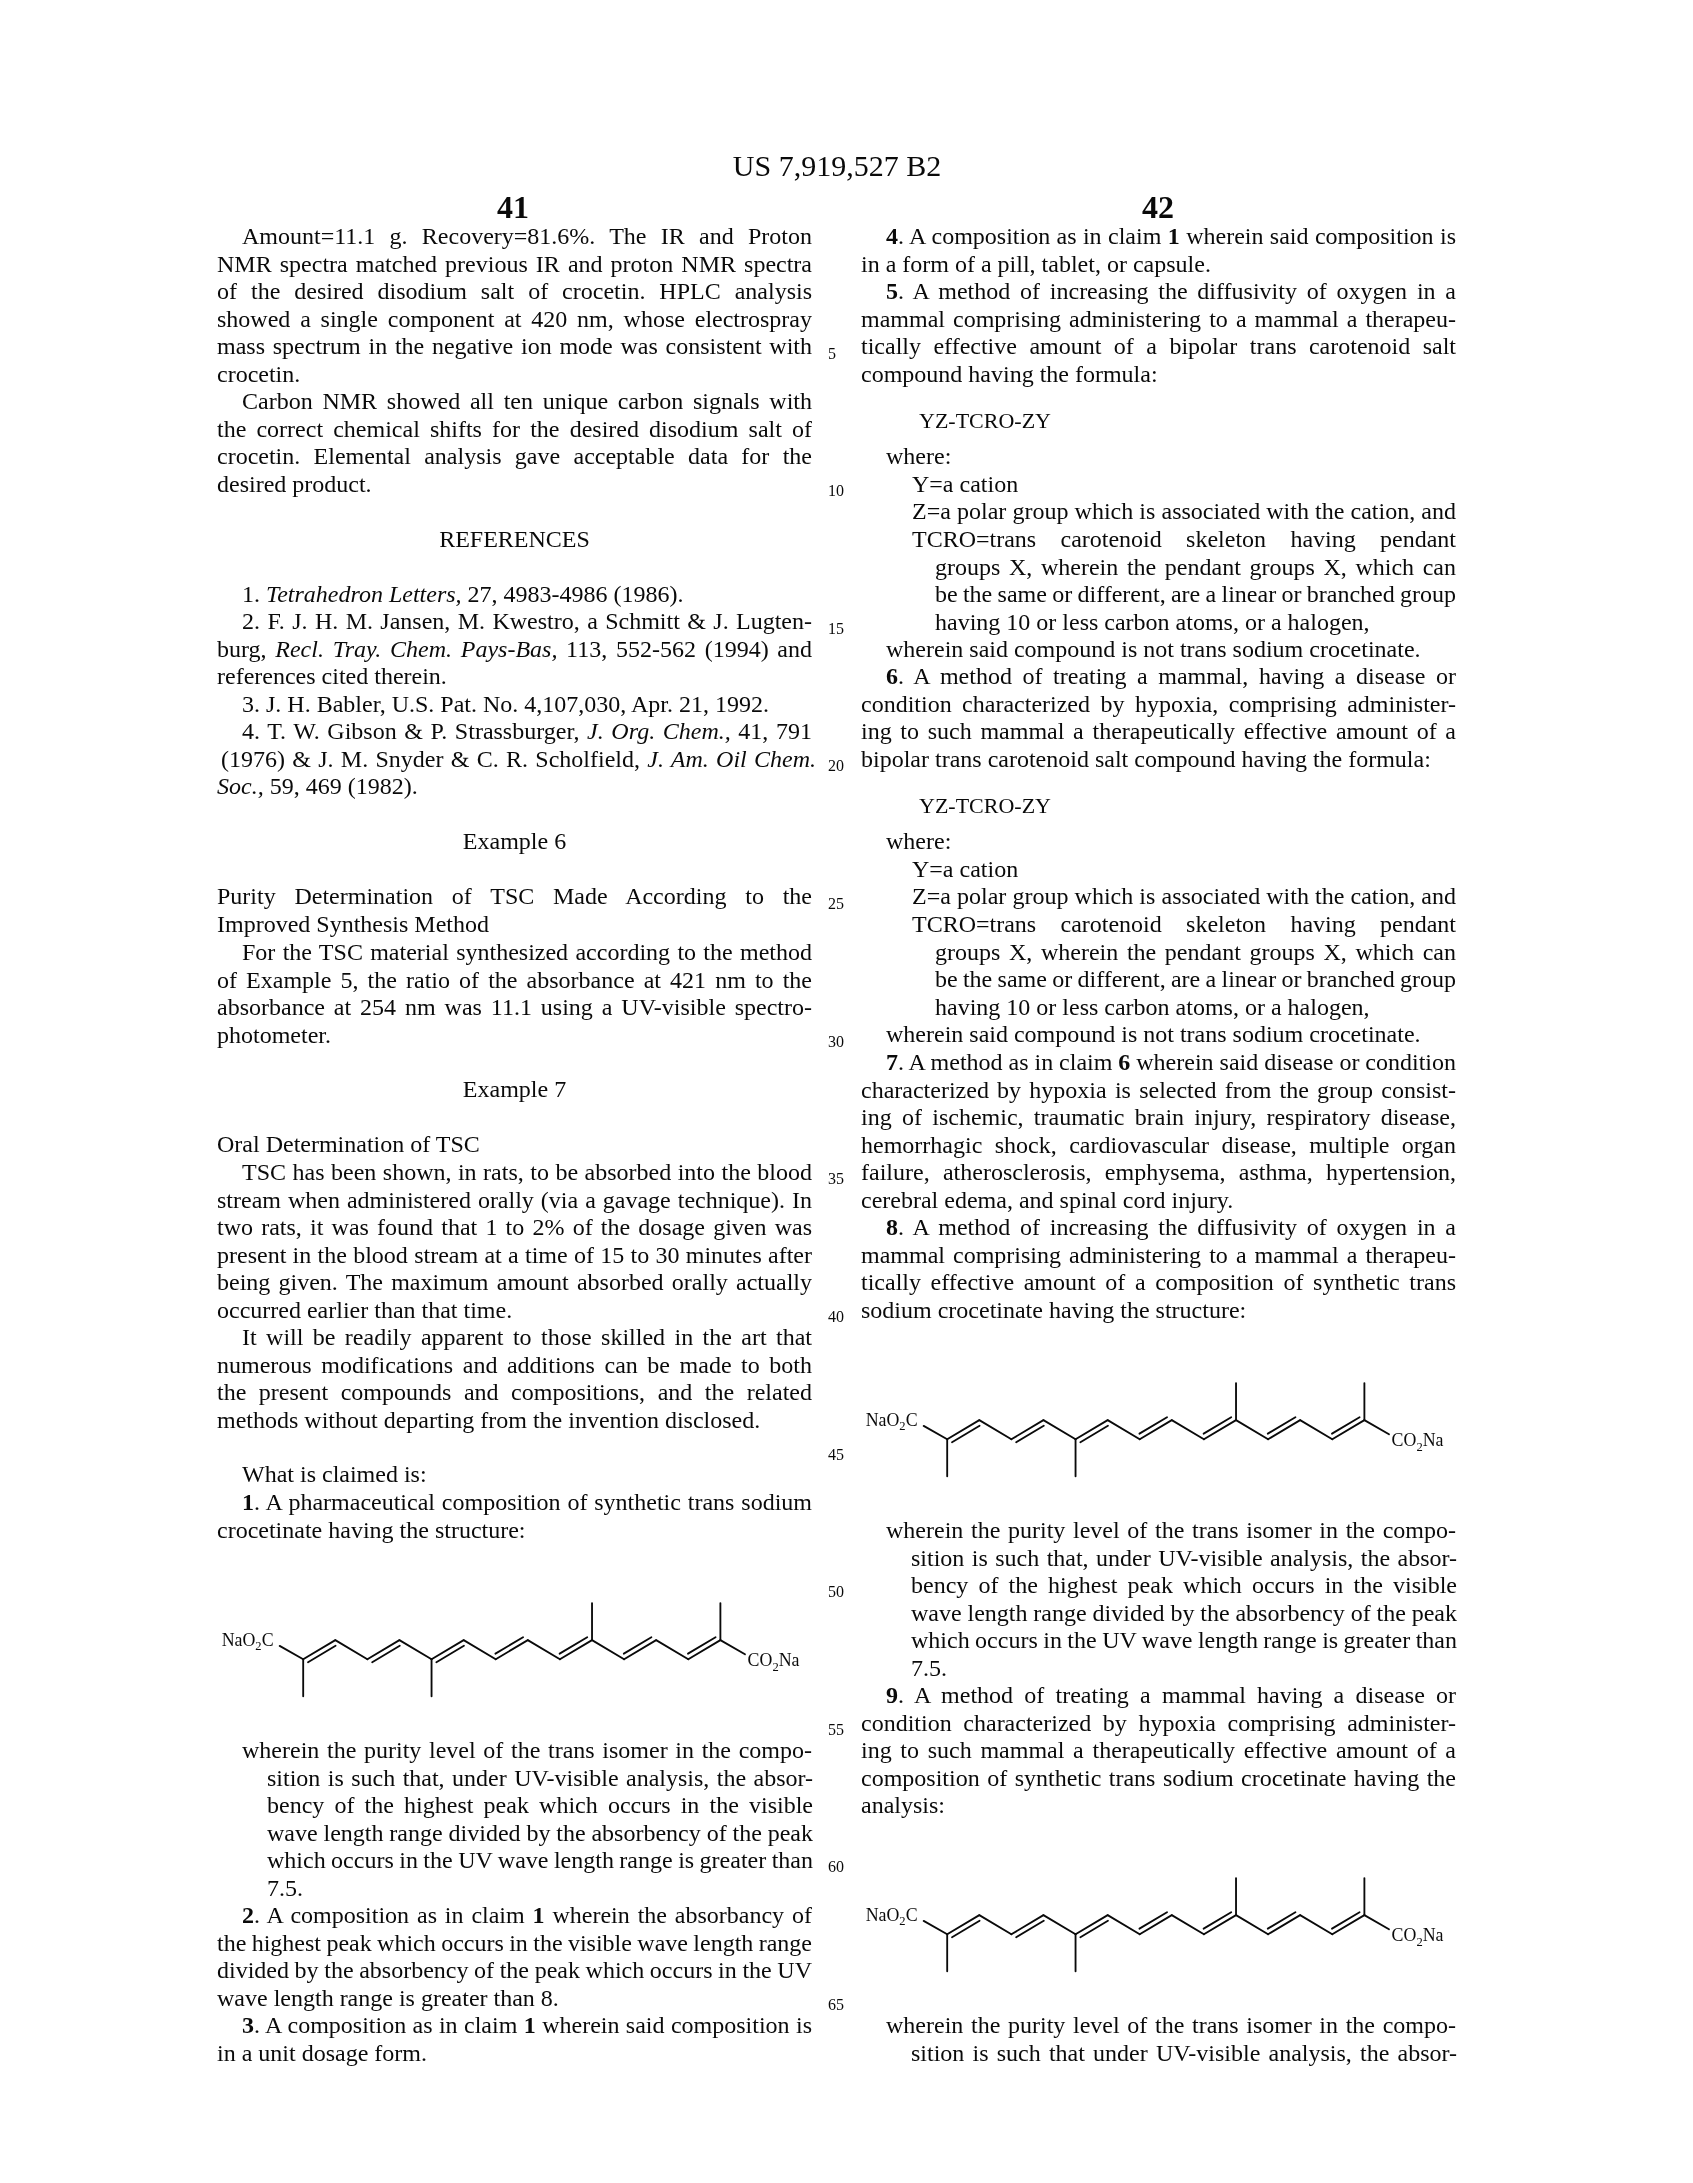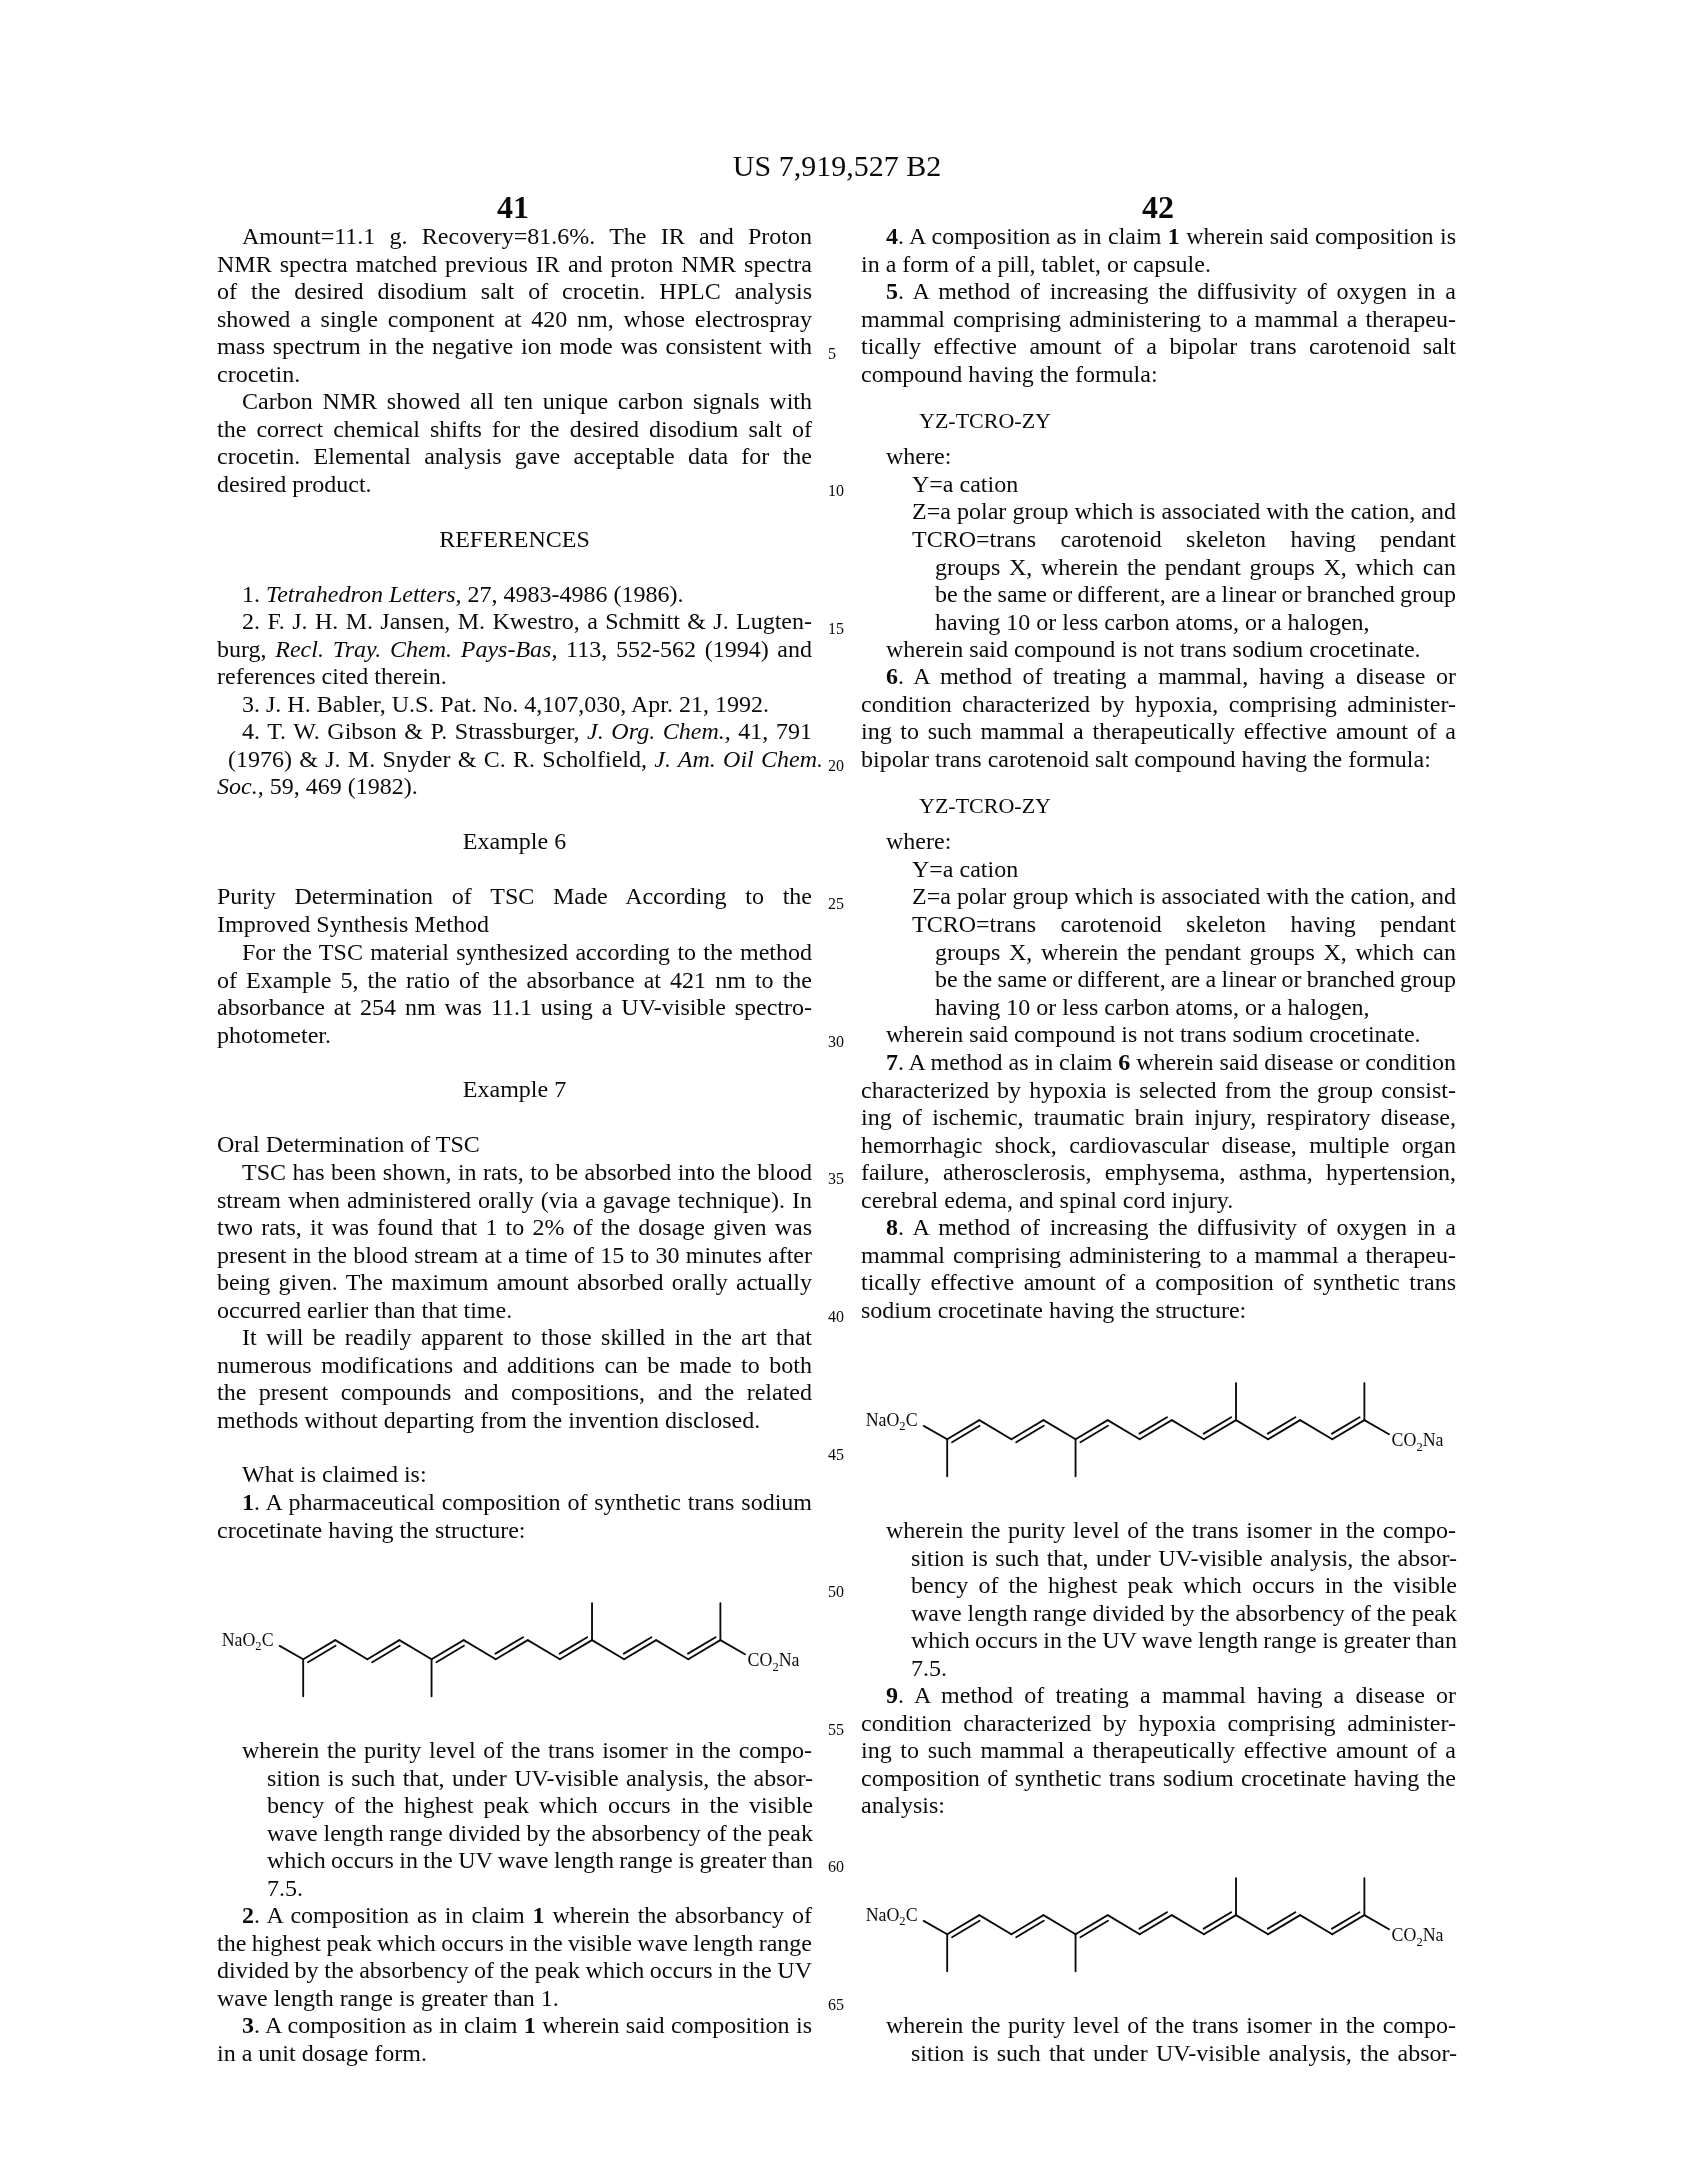--- a/index.html
+++ b/index.html
@@ -68,21 +68,21 @@
       <div class="blk para" style="top: 608px;">
         <div class="line j" style="margin-left: 25px; width: 570px;"><span>2. F. J. H. M. Jansen, M. Kwestro, a Schmitt &amp; J. Lugten-</span></div>
         <div class="line j" style="margin-left: 0px; width: 595px;"><span>burg, </span><span class="i">Recl. Tray. Chem. Pays-Bas,</span><span> 113, 552-562 (1994) and</span></div>
         <div class="line l" style="margin-left: 0px; width: 595px;"><span>references cited therein.</span></div>
       </div>
       <div class="blk para" style="top: 691px;">
         <div class="line l" style="margin-left: 25px; width: 570px;"><span>3. J. H. Babler, U.S. Pat. No. 4,107,030, Apr. 21, 1992.</span></div>
       </div>
       <div class="blk para" style="top: 718px;">
         <div class="line j" style="margin-left: 25px; width: 570px;"><span>4. T. W. Gibson &amp; P. Strassburger, </span><span class="i">J. Org. Chem.,</span><span> 41, 791</span></div>
-        <div class="line j" style="margin-left: 11px; width: 595px;"><span>(1976) &amp; J. M. Snyder &amp; C. R. Scholfield, </span><span class="i">J. Am. Oil Chem.</span></div>
+        <div class="line j" style="margin-left: 4px; width: 595px;"><span>(1976) &amp; J. M. Snyder &amp; C. R. Scholfield, </span><span class="i">J. Am. Oil Chem.</span></div>
         <div class="line l" style="margin-left: 0px; width: 595px;"><span class="i">Soc.,</span><span> 59, 469 (1982).</span></div>
       </div>
       <div class="blk heading" style="top: 828px;">
         <div class="line c" style="margin-left: 0px; width: 595px;"><span>Example 6</span></div>
       </div>
       <div class="blk subhead" style="top: 883px;">
         <div class="line j" style="margin-left: 0px; width: 595px;"><span>Purity Determination of TSC Made According to the</span></div>
         <div class="line l" style="margin-left: 0px; width: 595px;"><span>Improved Synthesis Method</span></div>
       </div>
       <div class="blk para" style="top: 939px;">
@@ -155,21 +155,21 @@
         <div class="line j" style="margin-left: 50px; width: 546px;"><span>sition is such that, under UV-visible analysis, the absor-</span></div>
         <div class="line j" style="margin-left: 50px; width: 546px;"><span>bency of the highest peak which occurs in the visible</span></div>
         <div class="line j" style="margin-left: 50px; width: 546px;"><span>wave length range divided by the absorbency of the peak</span></div>
         <div class="line j" style="margin-left: 50px; width: 546px;"><span>which occurs in the UV wave length range is greater than</span></div>
         <div class="line l" style="margin-left: 50px; width: 546px;"><span>7.5.</span></div>
       </div>
       <div class="blk para" style="top: 1902px;">
         <div class="line j" style="margin-left: 25px; width: 570px;"><span class="b">2</span><span>. A composition as in claim </span><span class="b">1</span><span> wherein the absorbancy of</span></div>
         <div class="line j" style="margin-left: 0px; width: 595px;"><span>the highest peak which occurs in the visible wave length range</span></div>
         <div class="line j" style="margin-left: 0px; width: 595px;"><span>divided by the absorbency of the peak which occurs in the UV</span></div>
-        <div class="line l" style="margin-left: 0px; width: 595px;"><span>wave length range is greater than 1.</span></div>
+        <div class="line l" style="margin-left: 0px; width: 595px;"><span>wave length range is greater than 8.</span></div>
       </div>
       <div class="blk para" style="top: 2012px;">
         <div class="line j" style="margin-left: 25px; width: 570px;"><span class="b">3</span><span>. A composition as in claim </span><span class="b">1</span><span> wherein said composition is</span></div>
         <div class="line l" style="margin-left: 0px; width: 595px;"><span>in a unit dosage form.</span></div>
       </div>
     </div>
   <div id="right-column" class="col">
       <div class="blk para" style="top: 223px;">
         <div class="line j" style="margin-left: 25px; width: 570px;"><span class="b">4</span><span>. A composition as in claim </span><span class="b">1</span><span> wherein said composition is</span></div>
         <div class="line l" style="margin-left: 0px; width: 595px;"><span>in a form of a pill, tablet, or capsule.</span></div>

